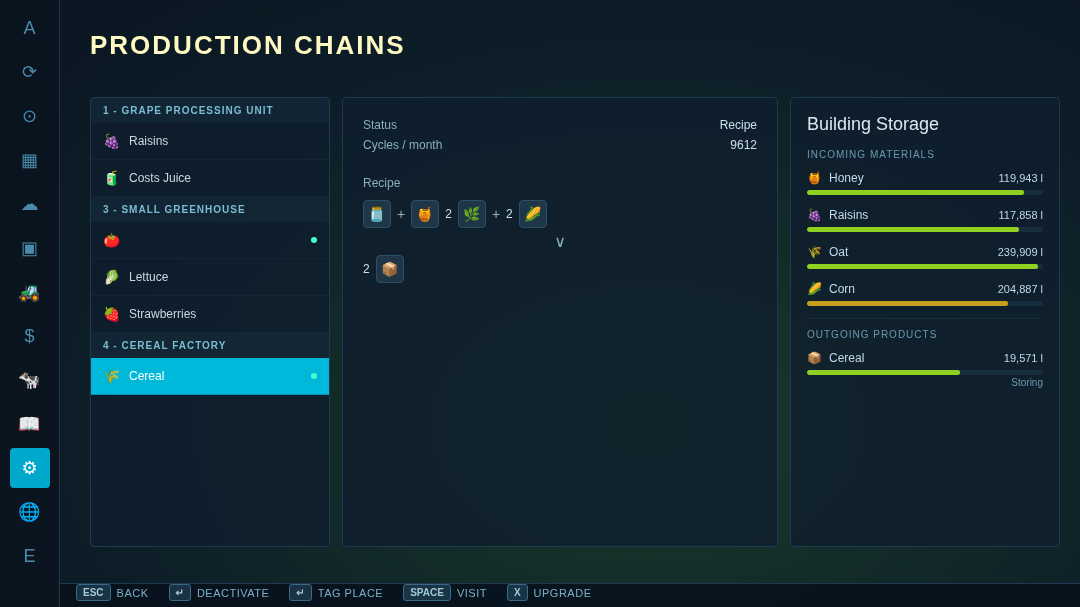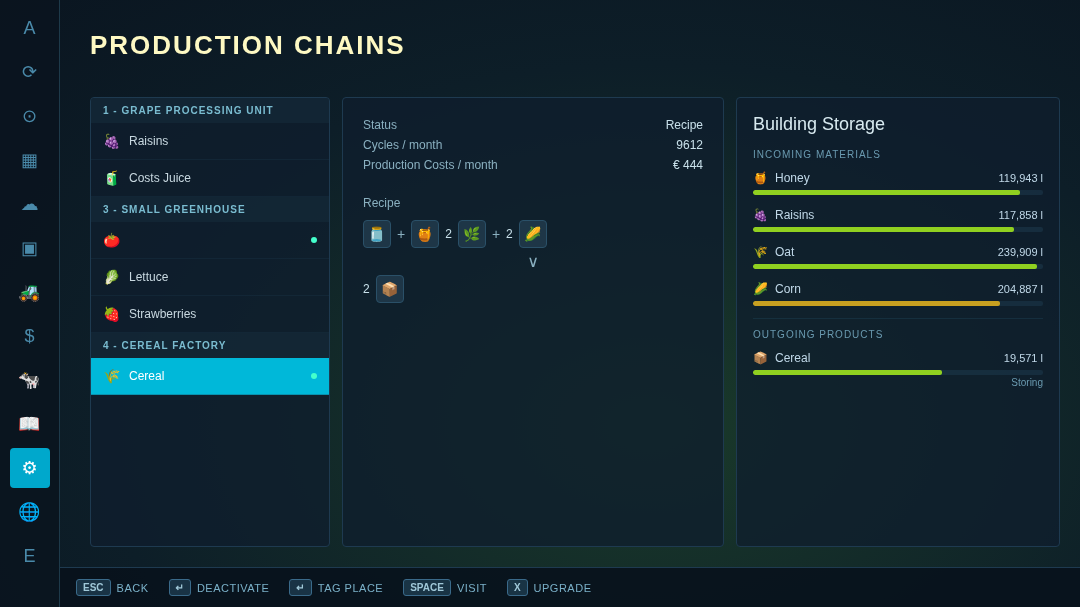--- a/index.html
+++ b/index.html
@@ -191,21 +191,21 @@
       text-align: center;
       margin: 4px 0;
     }
     .recipe-output {
       display: flex;
       align-items: center;
       gap: 6px;
     }
     
     .storage-panel {
-      width: 324px;
+      width: 270px;
       background: rgba(15,30,45,0.75);
       border: 1px solid #1e3a50;
       border-radius: 4px;
       padding: 16px;
       flex-shrink: 0;
     }
     .storage-panel h2 {
       font-size: 18px;
       color: #d8eaf0;
       margin-bottom: 14px;
@@ -267,26 +267,26 @@
       border: none;
       border-top: 1px solid rgba(30,70,90,0.4);
       margin: 10px 0;
     }
     
     .bottom-bar {
       position: absolute;
       bottom: 0;
       left: 60px;
       right: 0;
-      height: 40px;
+      height: 24px;
       background: rgba(8,18,28,0.9);
       border-top: 1px solid #1e3a50;
       display: flex;
-      align-items: flex-end;
-      padding: 11px 16px;
+      align-items: flex-start;
+      padding: 0 16px;
       gap: 20px;
       z-index: 10;
     }
     .key-btn {
       display: flex;
       align-items: center;
       gap: 6px;
       font-size: 11px;
       color: #7ab0c8;
     }
@@ -365,24 +365,20 @@
     <div class="production-panel">
 
       <div class="production-stat">
         <span>Status</span>
         <span class="val">Recipe</span>
       </div>
       <div class="production-stat">
         <span>Cycles / month</span>
         <span class="val">9612</span>
       </div>
-      <div class="production-stat">
-        <span>Production Costs / month</span>
-        <span class="val">€ 444</span>
-      </div>
 
       <div class="recipe-section">
         <div class="recipe-label">Recipe</div>
         <div class="recipe-row">
           <div class="recipe-icon">🫙</div>
           <span class="recipe-plus">+</span>
           <div class="recipe-icon">🍯</div>
           <span class="recipe-num">2</span>
           <div class="recipe-icon">🌿</div>
           <span class="recipe-plus">+</span>

